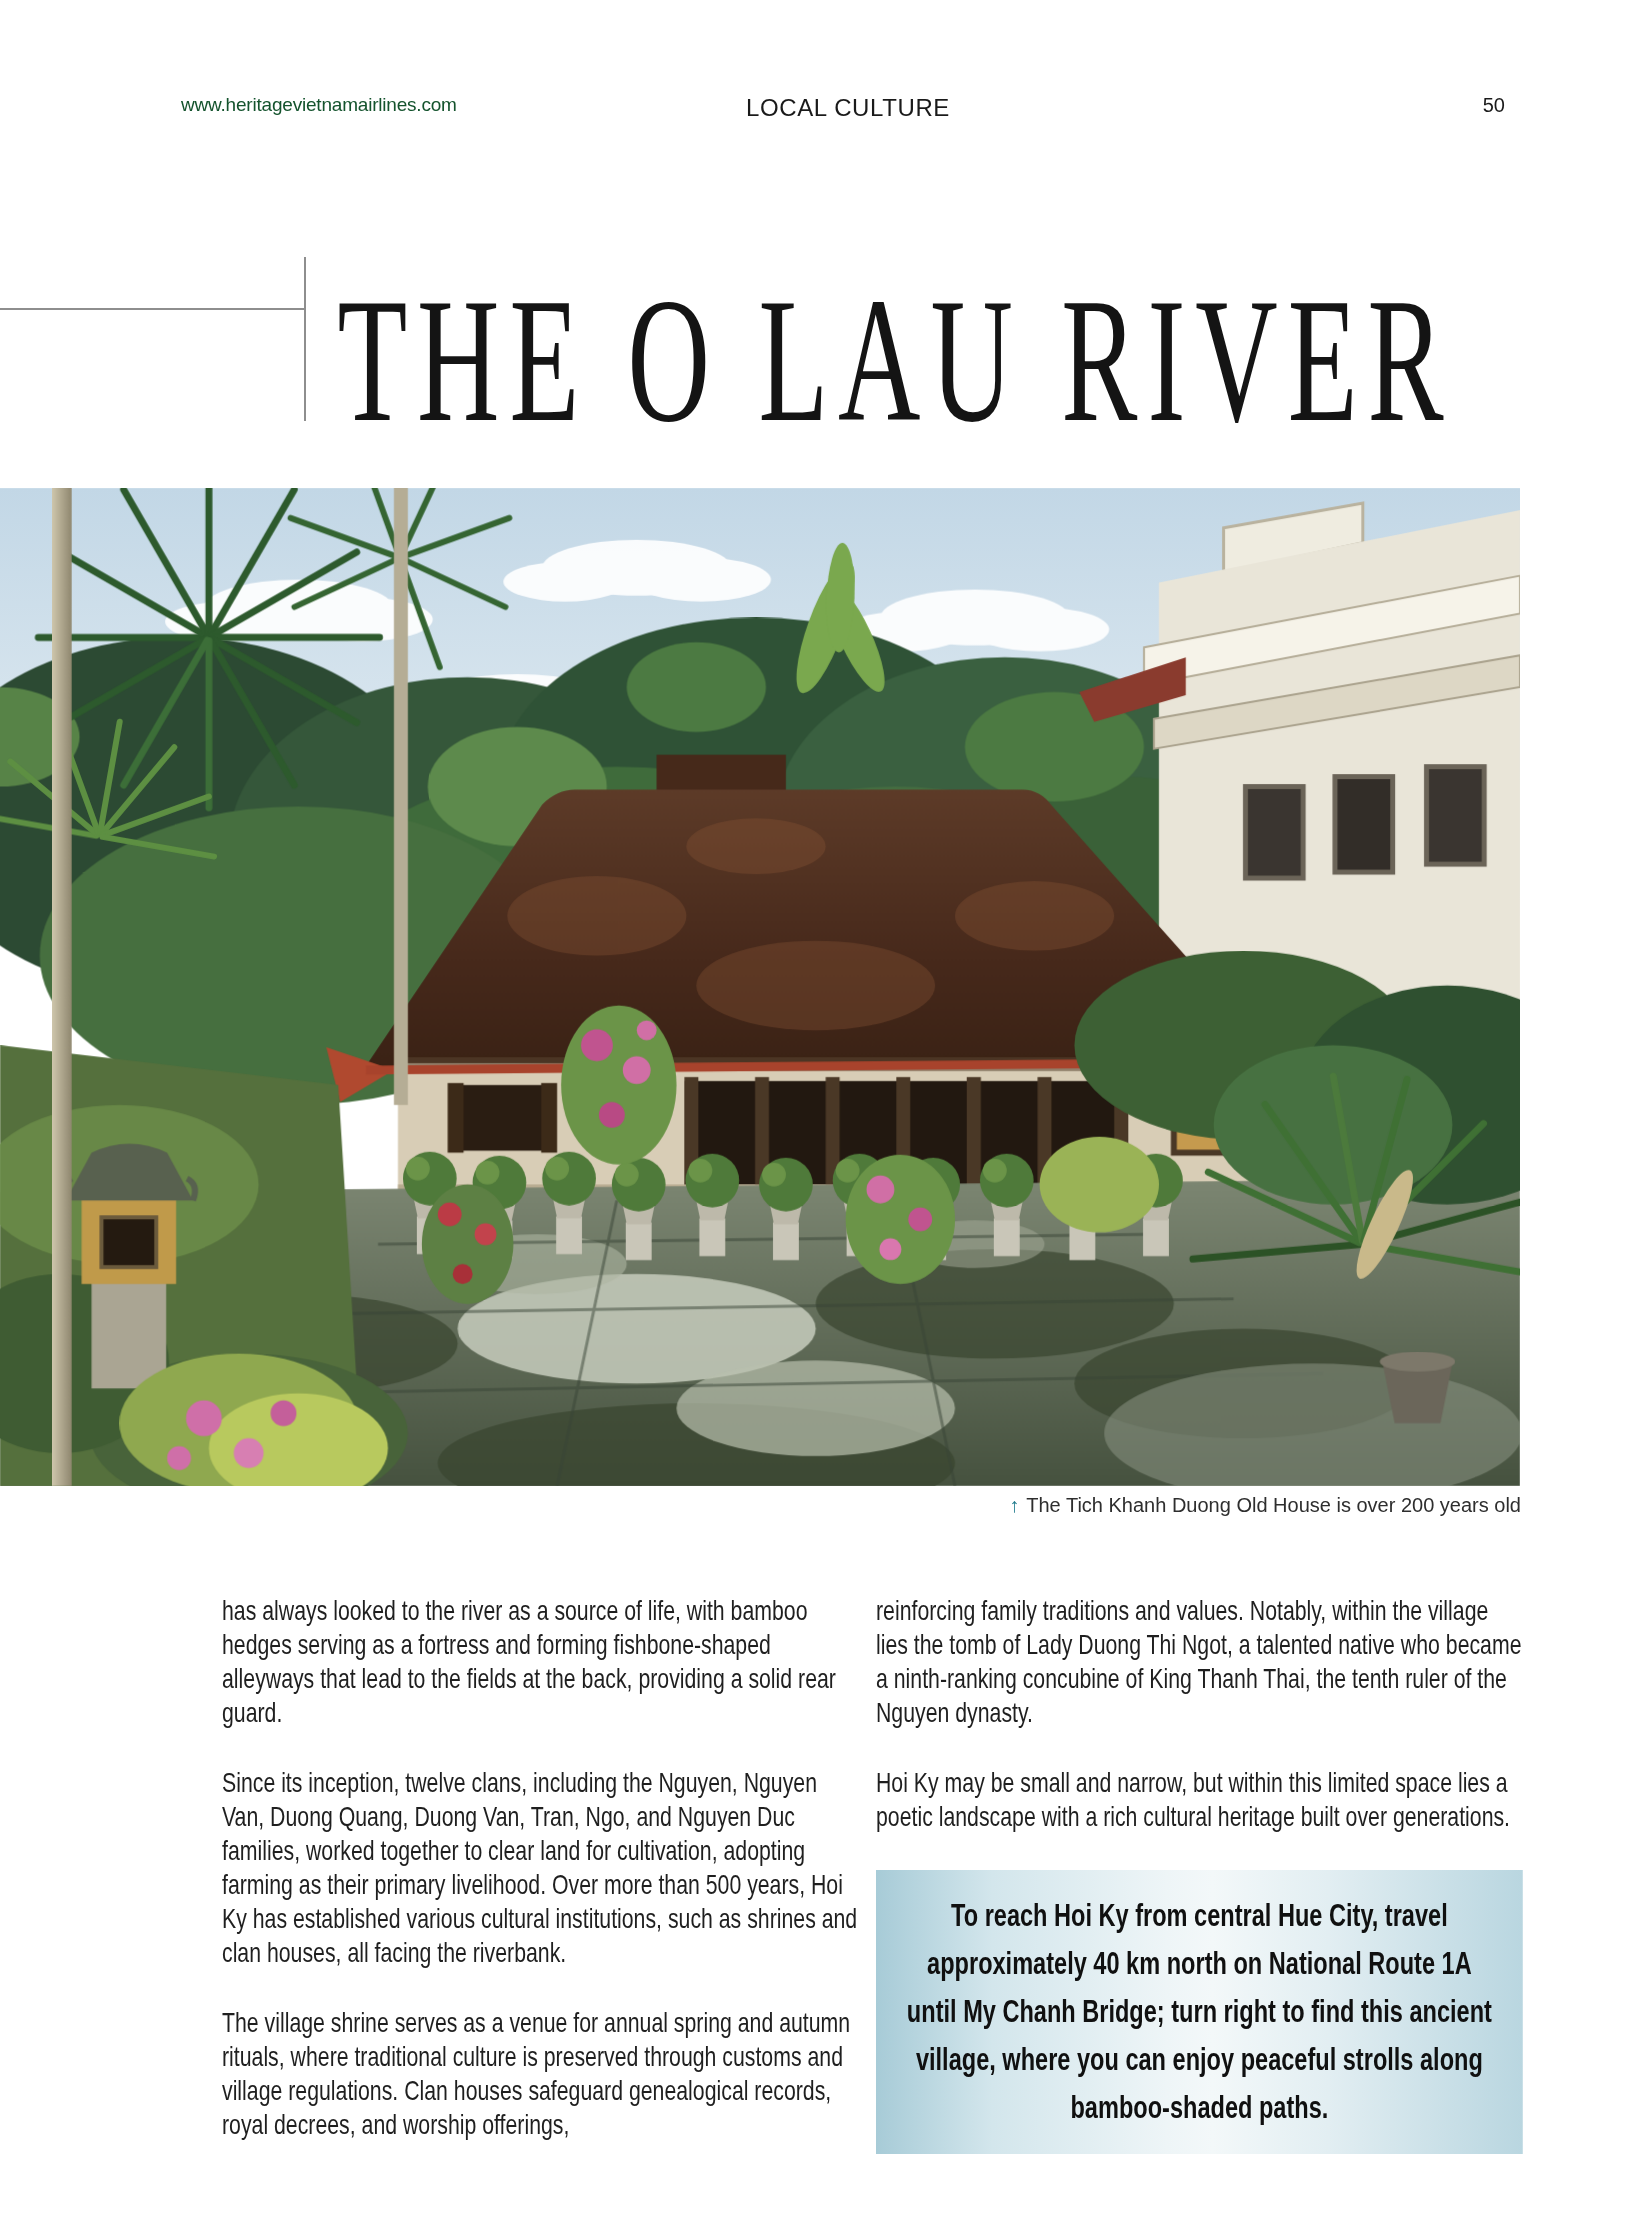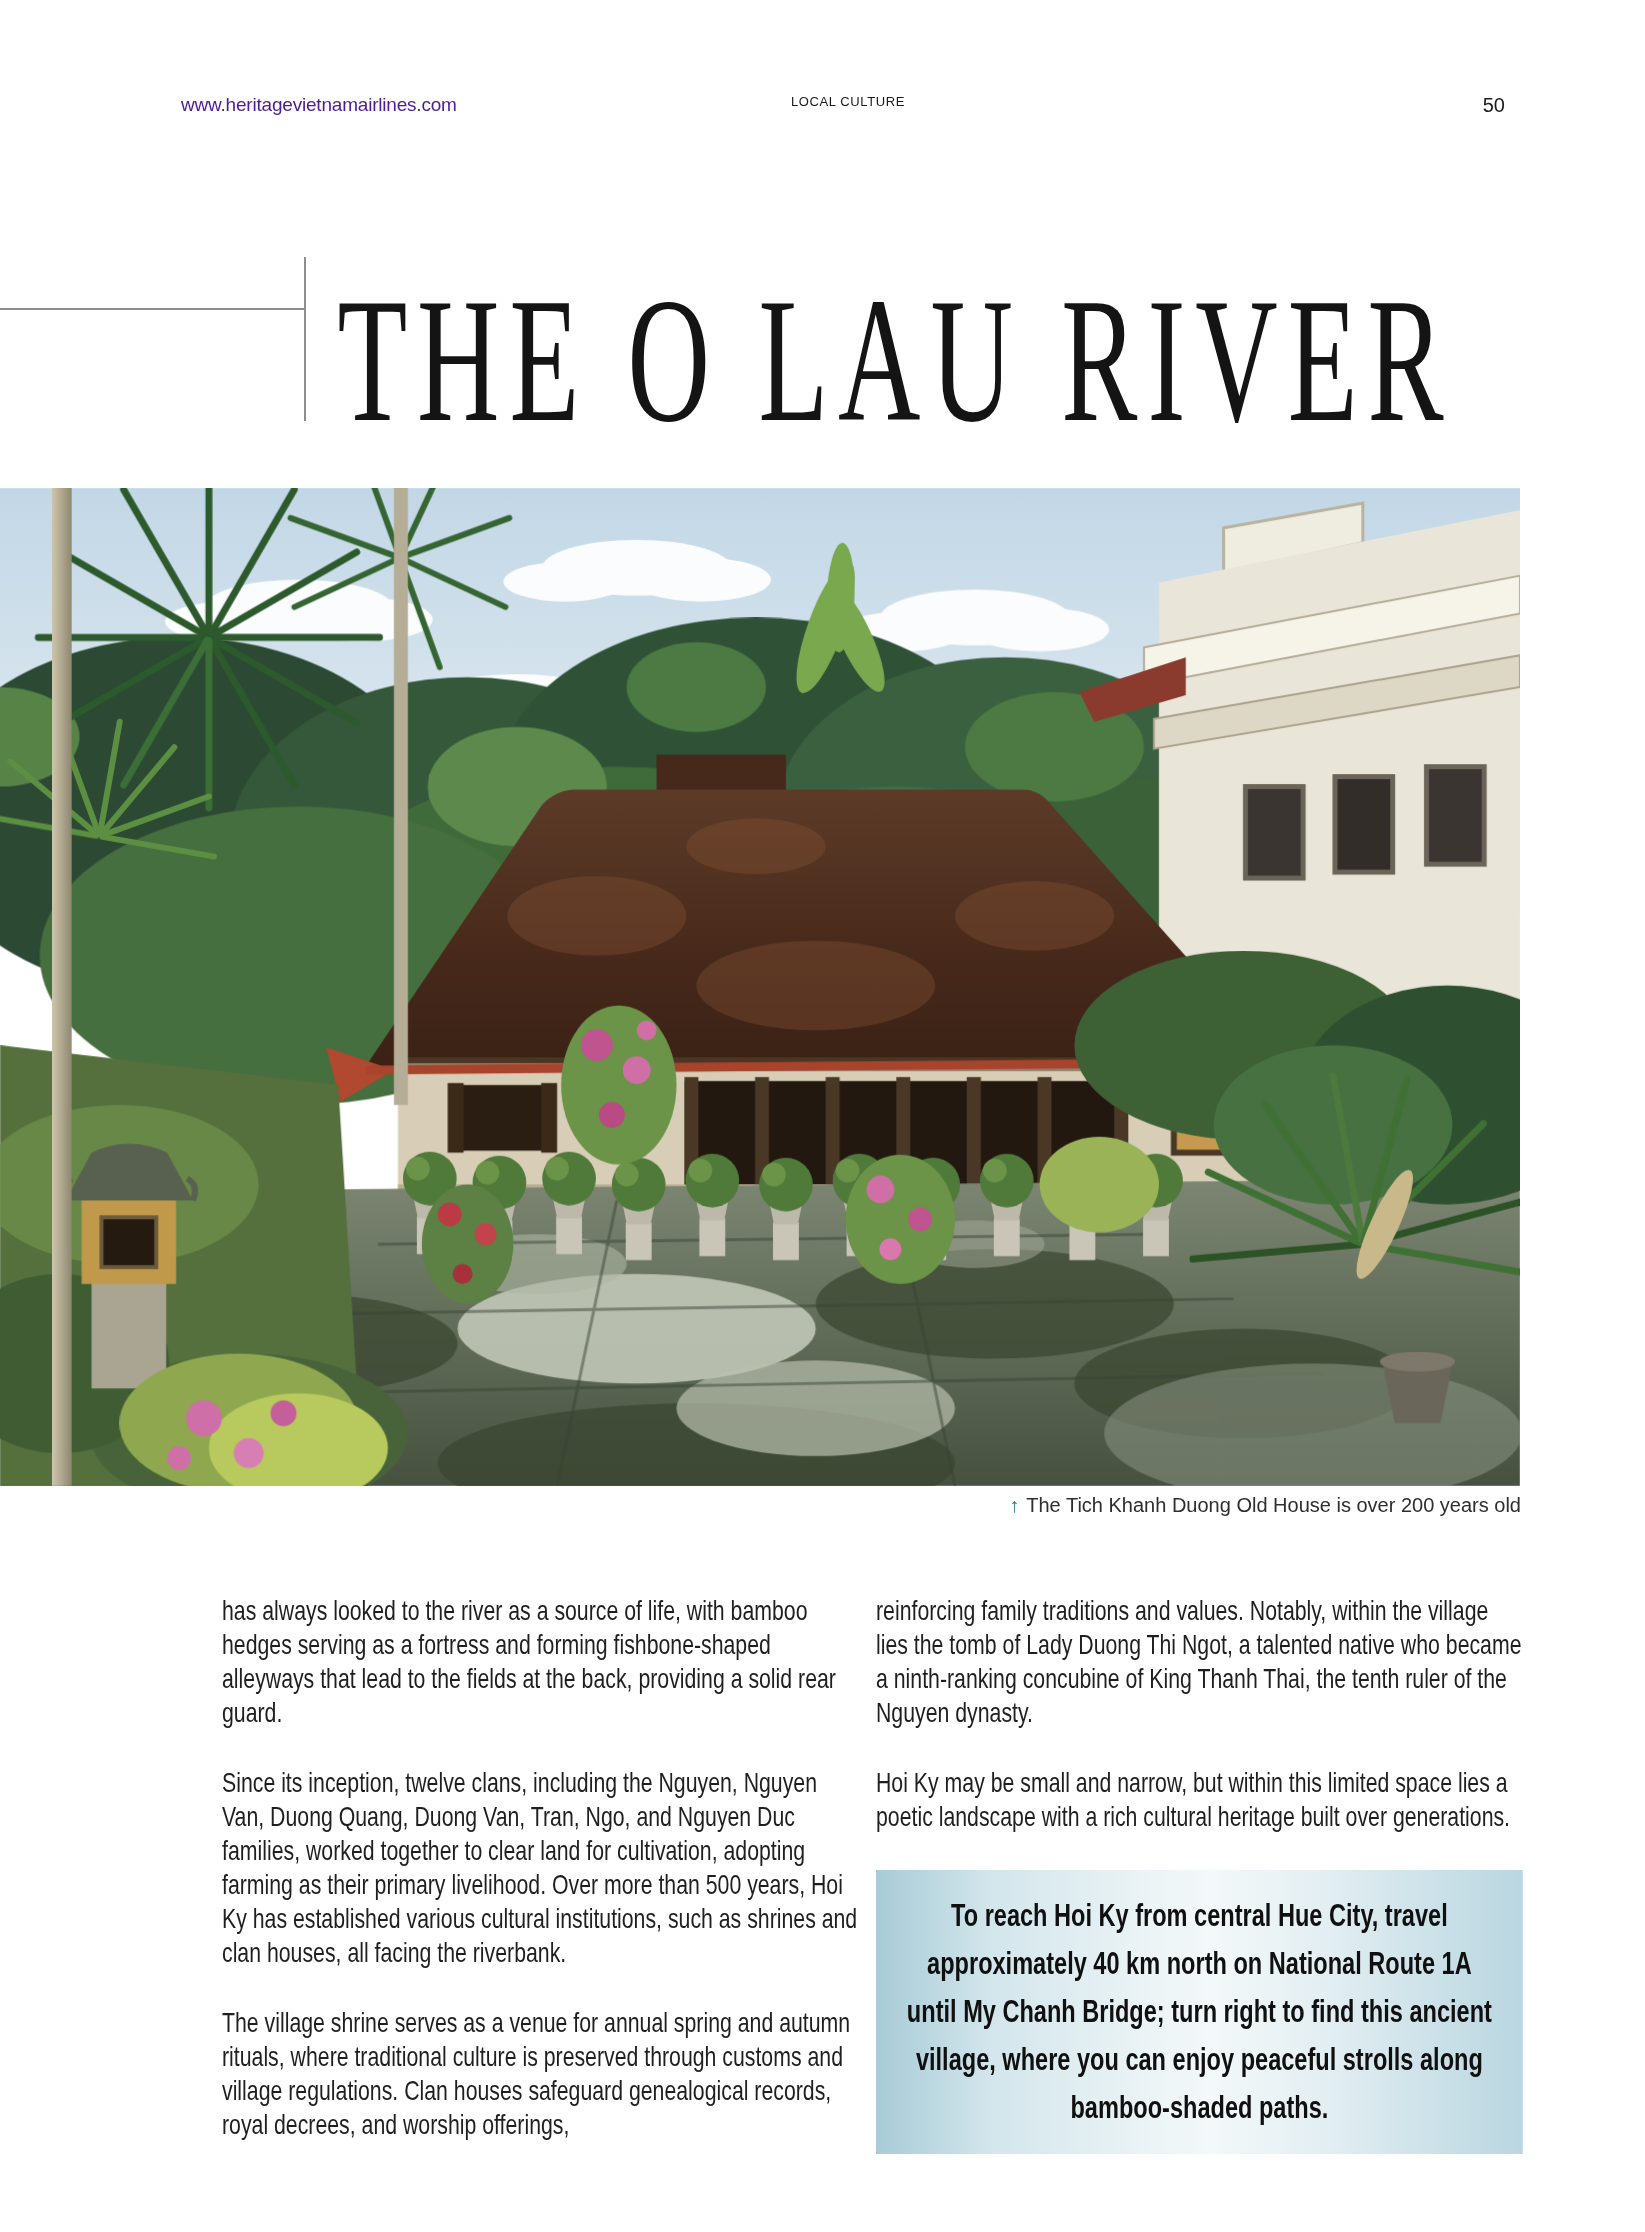--- a/index.html
+++ b/index.html
@@ -1,21 +1,21 @@
 <!DOCTYPE html>
 <html><head>
 <meta charset="utf-8">
 <style>
   html,body { margin:0; padding:0; }
   body {
     width:1646px; height:2233px; position:relative; background:#ffffff;
     font-family:"Liberation Sans", sans-serif; color:#1c1c1c; overflow:hidden;
   }
-  .header-url { position:absolute; left:181px; top:94px; font-size:19px; letter-spacing:-0.2px; color:#4c1d95; }
-  .header-section { position:absolute; left:848px; top:94px; transform:translateX(-50%); font-size:13px; letter-spacing:0.6px; color:#1a1a1a; white-space:nowrap; }
+  .header-url { position:absolute; left:181px; top:94px; font-size:19px; letter-spacing:-0.2px; color:#14532d; }
+  .header-section { position:absolute; left:848px; top:94px; transform:translateX(-50%); font-size:24px; letter-spacing:0.6px; color:#1a1a1a; white-space:nowrap; }
   .header-page { position:absolute; right:141px; top:94px; font-size:20px; color:#1a1a1a; }
 
   .line-h { position:absolute; left:0; top:308px; width:305px; height:2px; background:#8e8e8e; }
   .line-v { position:absolute; left:304px; top:257px; width:2px; height:164px; background:#8e8e8e; }
 
   .title-wrap { position:absolute; left:336px; top:300px;text-align:center; }
 
   .photo { position:absolute; left:0; top:488px; width:1520px; height:998px; }
   .photo svg { display:block; }
 

